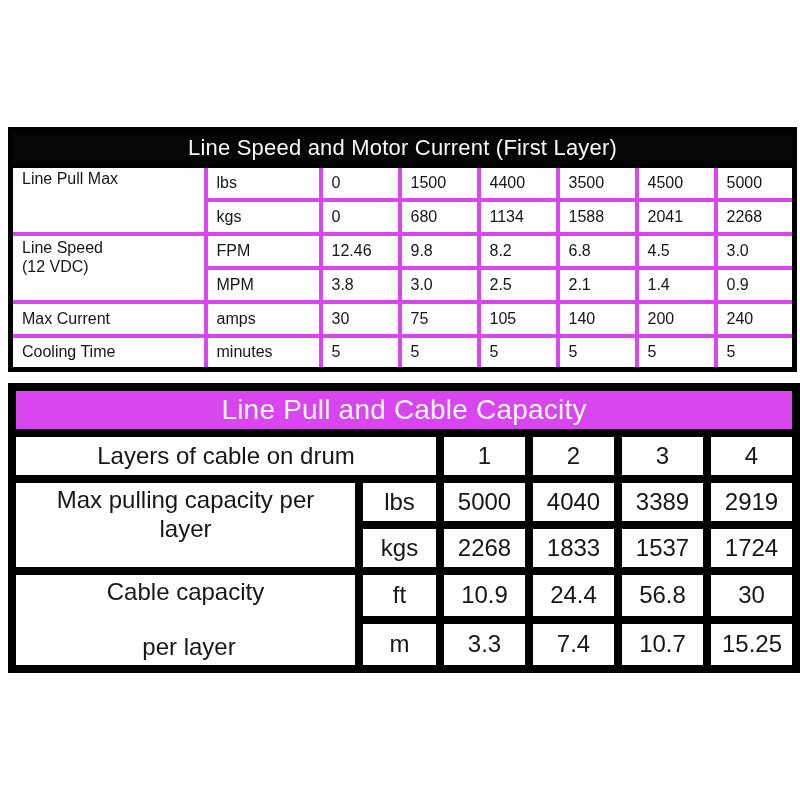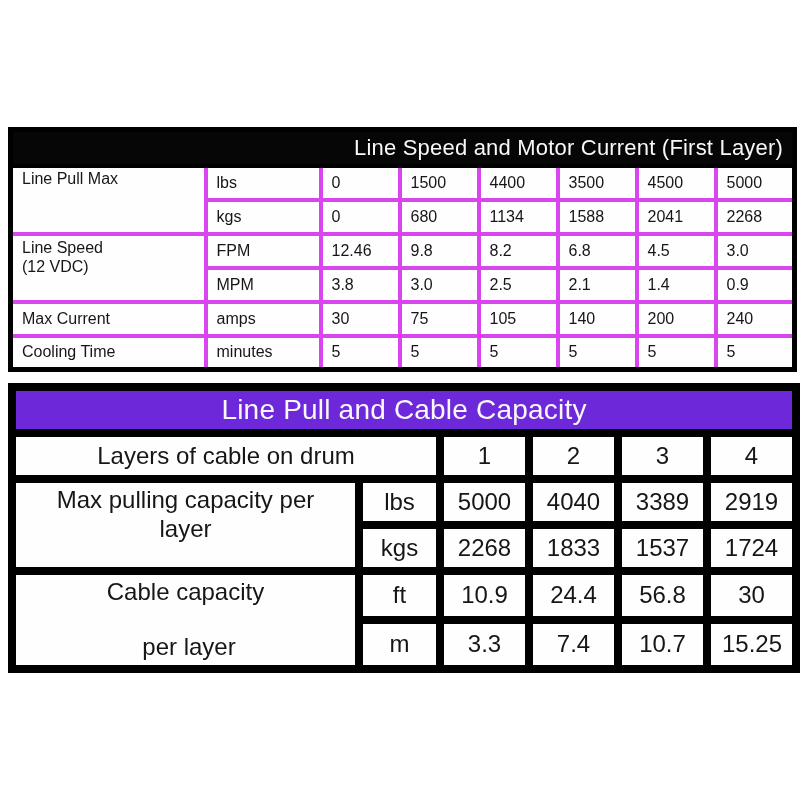--- a/index.html
+++ b/index.html
@@ -8,28 +8,28 @@
 
   table { border-collapse:collapse; table-layout:fixed; background:#ffffff; }
   td { background:#fefefe; color:#161616; overflow:hidden; white-space:nowrap; }
 
   
   .t1 { position:absolute; left:8px; top:127px; width:784px; border:5px solid #000; }
   .t1 td { border:4px solid #d946ef; font-size:16px; padding:2px 9px; }
   .t1 tr { height:34px; }
   .t1 .title-row { height:36px; }
   .t1 .title-cell { background:#060606; color:#f8f8f8; font-size:22px;
-                    text-align:right; border:4px solid #000; letter-spacing:.2px; }
+                    text-align:center; border:4px solid #000; letter-spacing:.2px; }
 
   
   .t2 { position:absolute; left:8px; top:383px; width:784px; border:8px solid #000; }
   .t2 td { border:8px solid #000; font-size:24px; padding:3px 11px;text-align:center; }
   .t2 tr { height:46px; }
   .t2 .title-row { height:44px; }
-  .t2 .title-cell { background:#6d28d9; color:#f8f8f8; font-size:28px;
+  .t2 .title-cell { background:#d946ef; color:#f8f8f8; font-size:28px;
                     text-align:center; border:0; letter-spacing:.2px; }
 
   .lbl-merged { vertical-align:top; padding-top:5px; }
   .two-line span { display:block; line-height:1.2; }
   .indent { padding-left:7px;margin-top:26px; }
 </style>
 </head>
 <body>
 
 <table class="t1">

